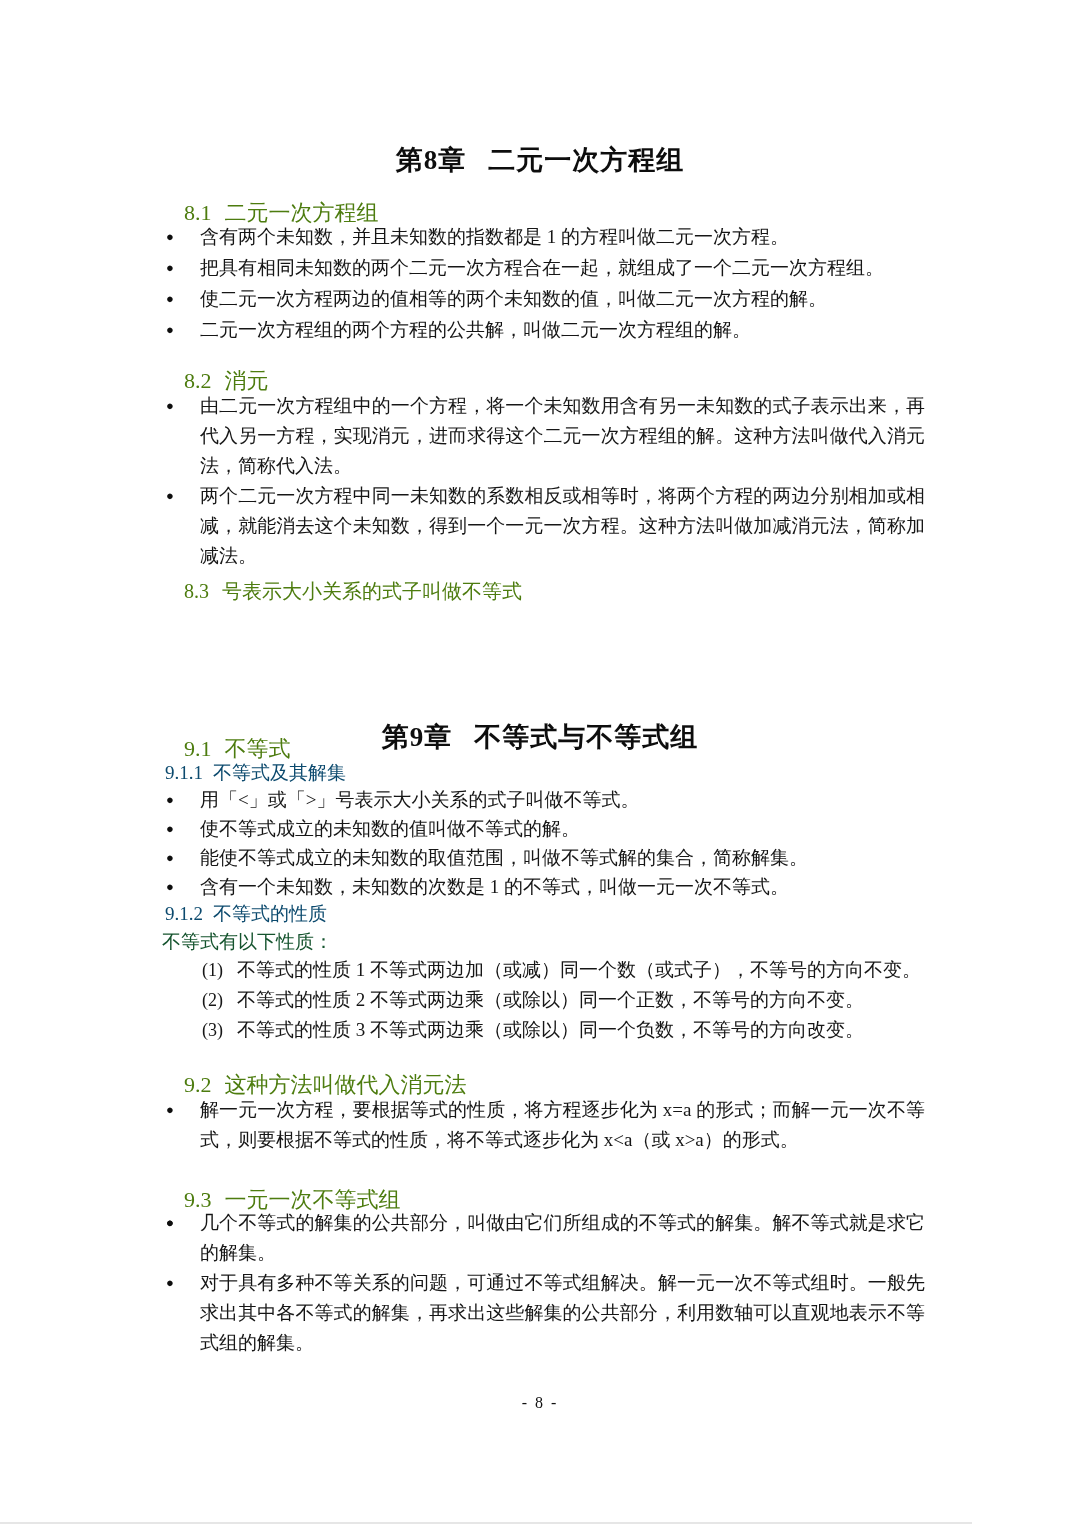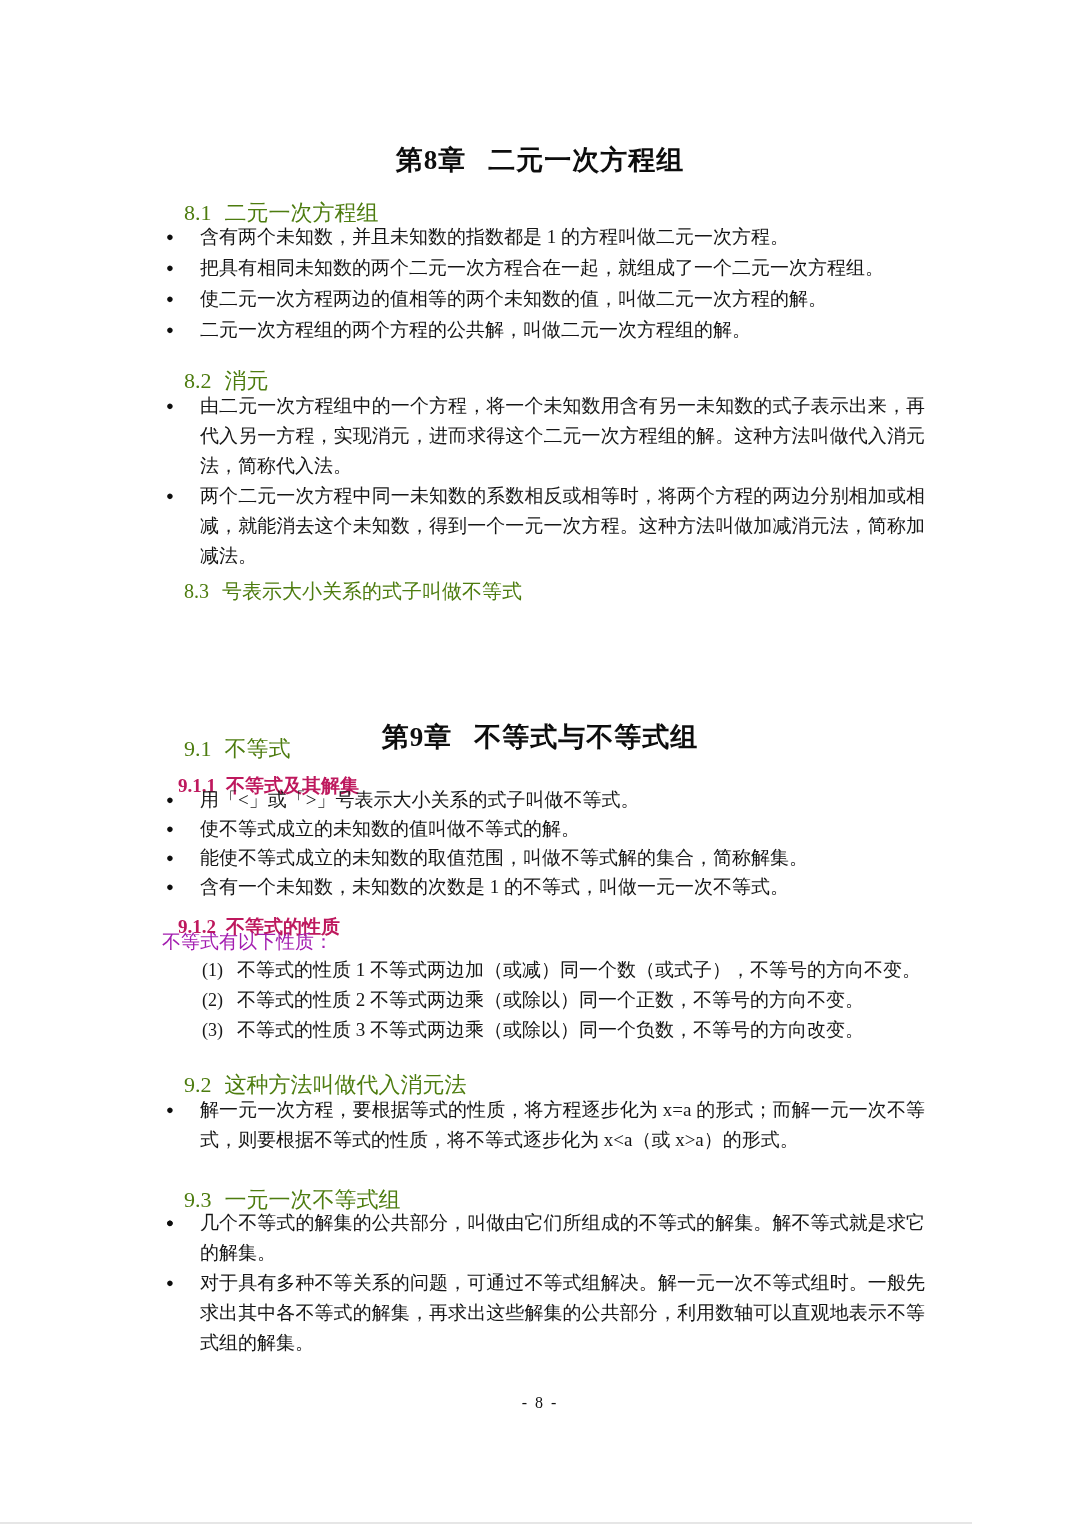--- a/index.html
+++ b/index.html
@@ -26,28 +26,28 @@
     left:176px;
     font-size:22px; font-weight:500; color:#4d7c0f;
     margin:8px; line-height:26px;
     white-space:nowrap;
   }
   .sec-h .sec-num { margin-right:13px; }
   .sec-h.small { font-size:20px; }
   
   .sub-h {
     left:162px;
-    font-size:19px; font-weight:700; color:#be185d;
-    margin:16px; line-height:24px;
+    font-size:19px; font-weight:400; color:#0c4a6e;
+    margin:3px; line-height:24px;
     white-space:nowrap;
   }
   .sub-h .sec-num { margin-right:10px; }
   .plain-line {
     left:162px;
-    font-size:19px; line-height:28px; color:#a21caf;
+    font-size:19px; line-height:28px; color:#14532d;
   }
   
   .list { left:163px; width:762px; }
   .li {
     position:relative;
     padding-left:37px;
     font-size:19px;
     text-align:justify;
     color:#161616;
   }

